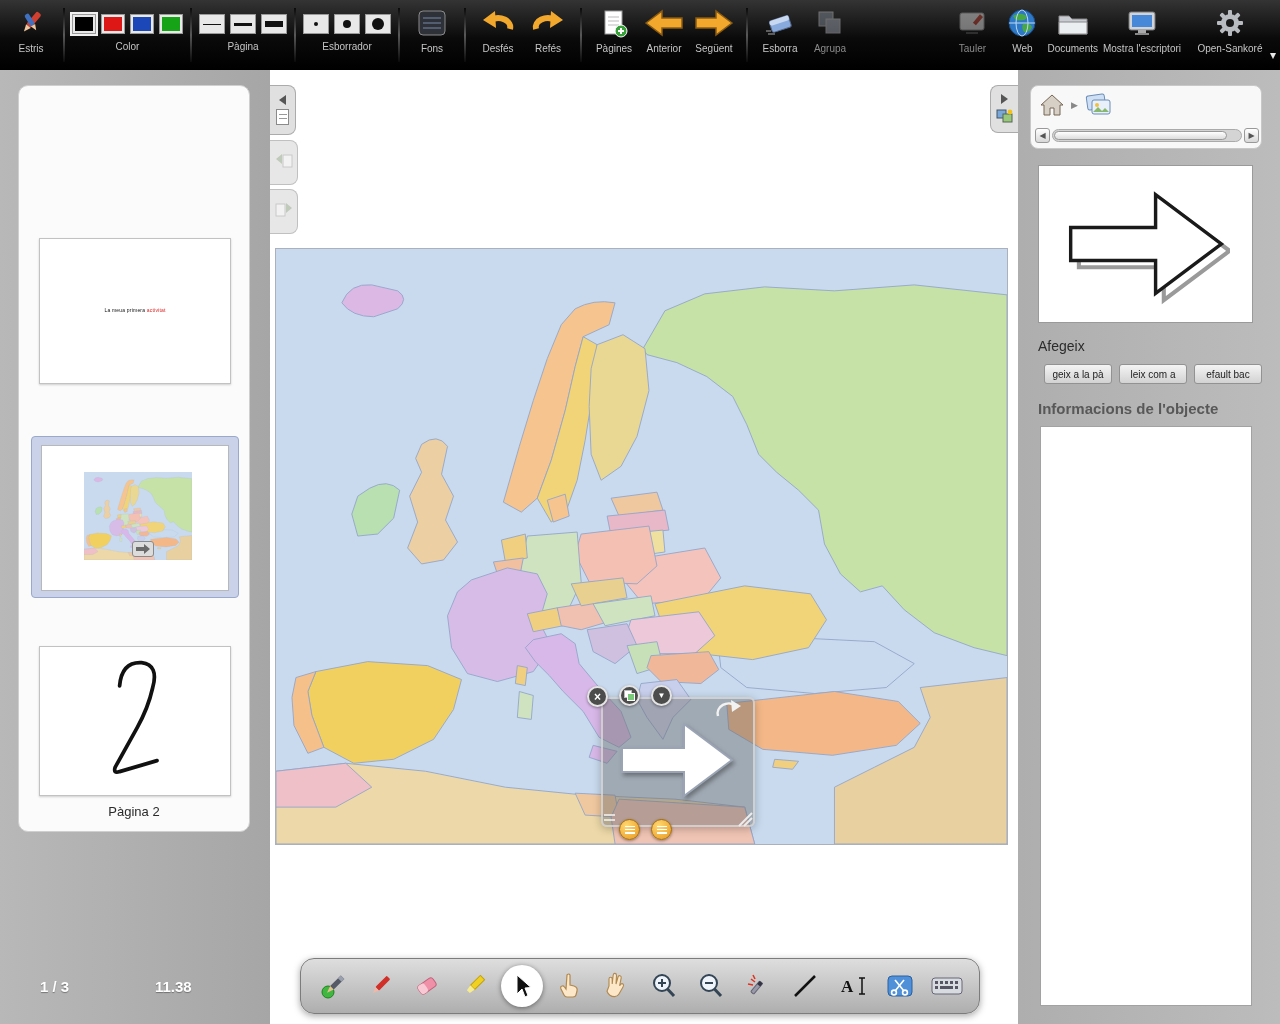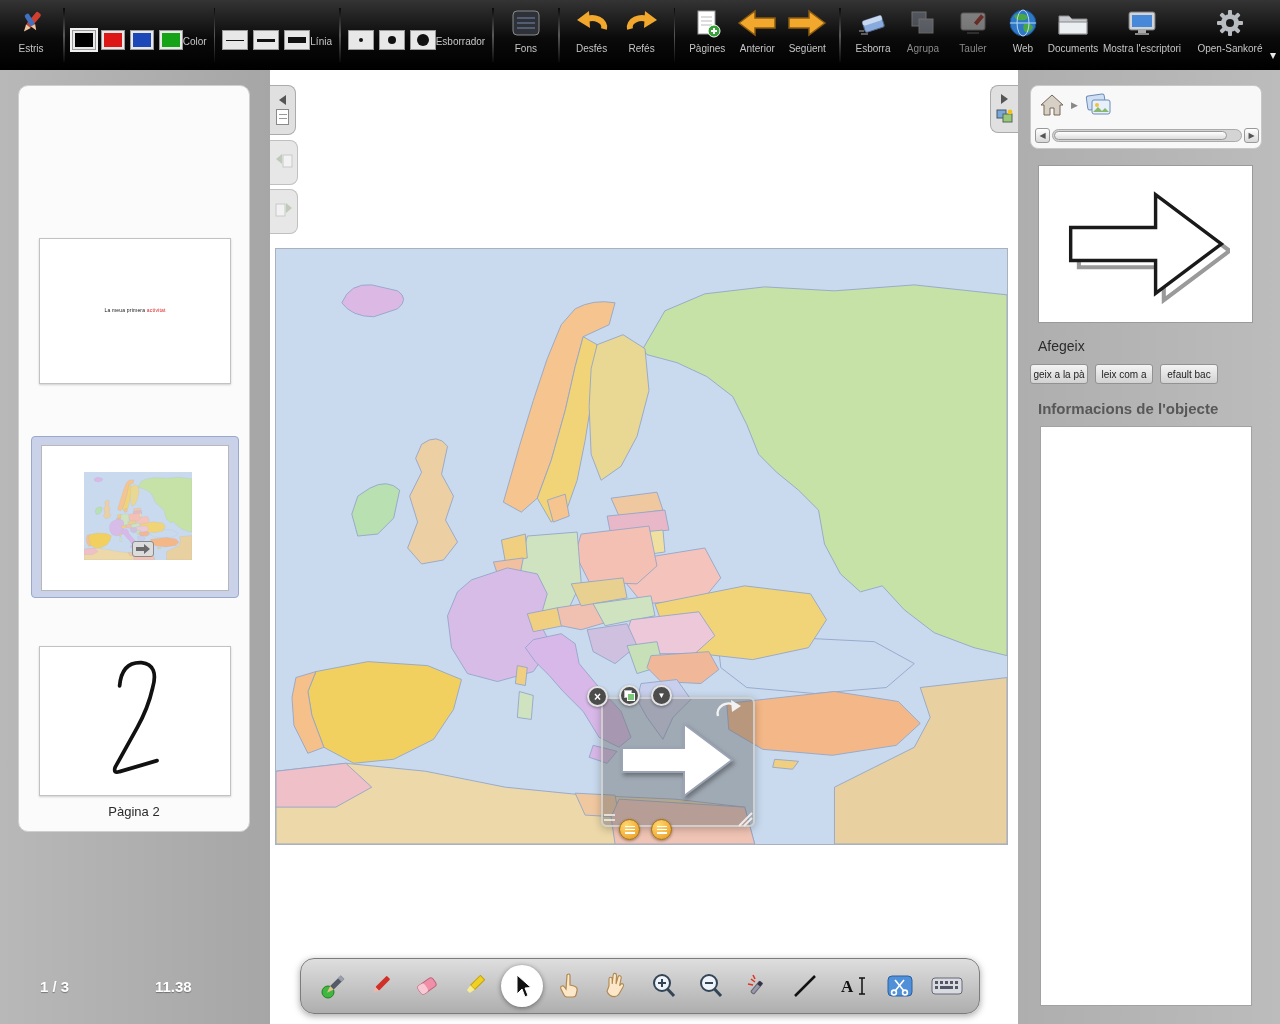--- a/index.html
+++ b/index.html
@@ -7,21 +7,21 @@
   body{position:relative;overflow:hidden;background:#fff;font-family:"Liberation Sans",sans-serif}
 
   
   #topbar{position:absolute;left:0;top:0;width:1280px;height:70px;
     background:linear-gradient(#343434,#0a0a0a 55%,#000);display:flex;align-items:stretch;padding:0 6px;z-index:60}
   .tbi{display:flex;flex-direction:column;align-items:center;padding-top:6px;min-width:50px;cursor:pointer}
   .tbi.wide{min-width:88px}
   .tbico{height:34px;display:flex;align-items:center;justify-content:center}
   .tblabel{font-size:10px;color:#c6c6c6;margin-top:3px;white-space:nowrap}
   .tblabel.dim{color:#8a8a8a}
-  .tbgroup{display:flex;flex-direction:row;align-items:center;padding-top:10px}
+  .tbgroup{display:flex;flex-direction:column;align-items:center;padding-top:10px}
   .tbrow{display:flex;gap:5px;height:28px;align-items:center}
   .tbsep{width:2px;margin:8px 7px;background:linear-gradient(#0a0a0a,#585858,#0a0a0a)}
   .tbspacer{flex:1}
   .swatch{width:24px;height:20px;background:#e8e8e8;border:1px solid #9a9a9a;padding:2px}
   .swatch.sel{outline:2px solid #f0f0f0}
   .swin{width:100%;height:100%}
   .lbtn,.ebtn{width:26px;height:20px;background:#e8e8e8;border:1px solid #9a9a9a;display:flex;align-items:center;justify-content:center}
   .lline{width:18px;background:#111}
   .edot{background:#111;border-radius:50%}
   .dis{opacity:.45}
@@ -75,21 +75,21 @@
   .crumbrow{position:absolute;left:8px;top:3px;height:32px;display:flex;align-items:center;gap:6px}
   .crumbsep{font-size:9px;color:#888}
   .hscroll{position:absolute;left:4px;top:40px;width:224px;height:18px;display:flex;align-items:center;gap:2px}
   .sbtn{width:15px;height:15px;background:linear-gradient(#fff,#d8d8d8);border:1px solid #999;border-radius:3px;
     font-size:8px;color:#555;display:flex;align-items:center;justify-content:center;cursor:pointer}
   .strack{flex:1;height:13px;background:#d4d4d4;border:1px solid #aaa;border-radius:7px;position:relative}
   .sthumb{position:absolute;left:1px;top:1px;width:92%;height:9px;background:linear-gradient(#fff,#dcdcdc);border:1px solid #999;border-radius:5px;cursor:pointer}
   .previewbox{position:absolute;left:20px;top:95px;width:215px;height:158px;background:#fff;border:1px solid #9a9a9a;
     display:flex;align-items:center;justify-content:center}
   .addtitle{position:absolute;left:20px;top:268px;font-size:14px;color:#2c2c2c}
-  .libbtns{position:absolute;left:12px;top:294px;width:188px;display:flex;gap:7px}
+  .libbtns{position:absolute;left:26px;top:294px;width:218px;display:flex;gap:7px}
   .libbtn{width:70px;height:20px;background:linear-gradient(#f4f4f4,#d2d2d2);border:1px solid #929292;border-radius:3px;
     font-size:10px;color:#222;overflow:hidden;white-space:nowrap;display:flex;align-items:center;justify-content:center;cursor:pointer}
   .infotitle{position:absolute;left:20px;top:330px;font-size:15px;font-weight:bold;color:#585858}
   .infobox{position:absolute;left:22px;top:356px;width:212px;height:580px;background:#fff;border:1px solid #a2a2a2}
 </style>
 </head>
 <body>
 
 <svg width="0" height="0" style="position:absolute" aria-hidden="true">
   <defs>
@@ -188,21 +188,21 @@
       <div class="lbtn">
           <div class="lline" style="height:1px"></div>
         </div>
       <div class="lbtn">
           <div class="lline" style="height:3px"></div>
         </div>
       <div class="lbtn">
           <div class="lline" style="height:6px"></div>
         </div>
     </div>
-    <div class="tblabel">Línia</div>
+    <div class="tblabel">Pàgina</div>
   </div>
   <div class="tbsep"></div>
 
   <div class="tbgroup">
     <div class="tbrow">
       <div class="ebtn">
           <div class="edot" style="width:4px;height:4px"></div>
         </div>
       <div class="ebtn">
           <div class="edot" style="width:8px;height:8px"></div>

